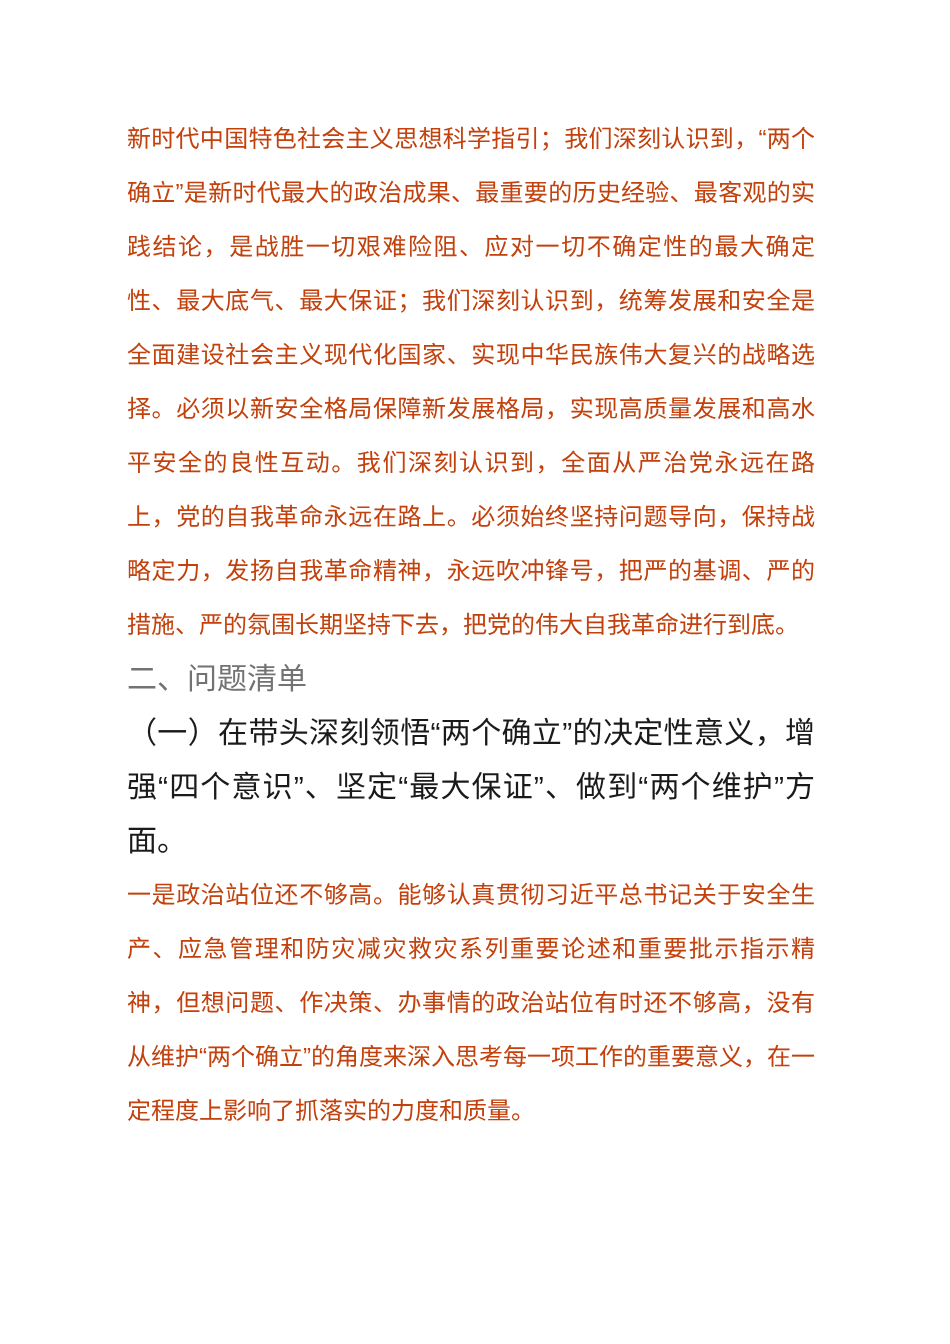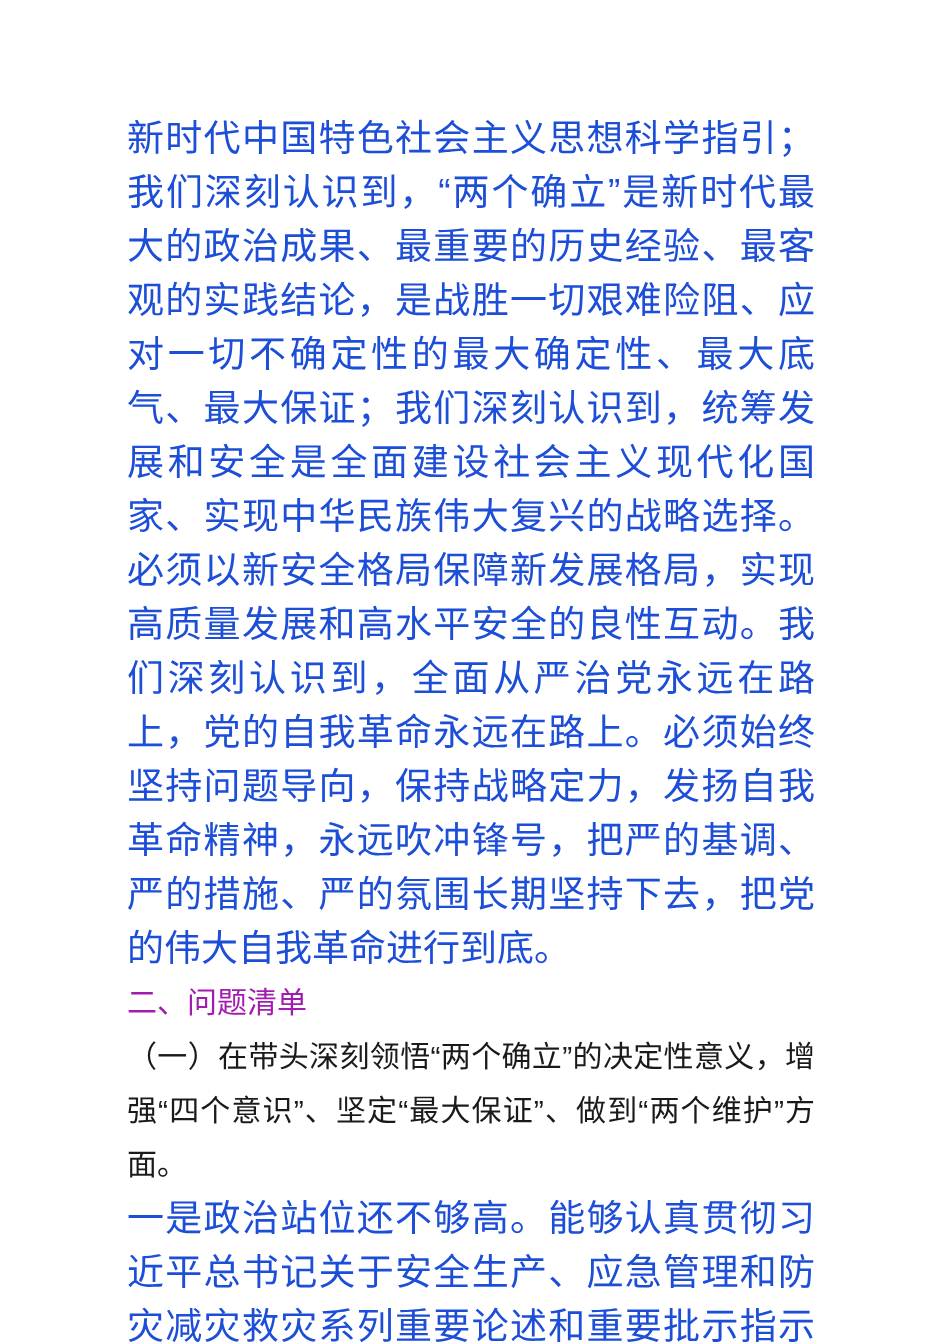--- a/index.html
+++ b/index.html
@@ -26,39 +26,39 @@
 
   .doc-body {
     position: absolute;
     left: 127px;
     top: 112px;
     width: 688px;
   }
 
   
   .para {
-    font-size: 37px;
+    font-size: 24px;
     line-height: 54px;
     text-align: justify;
     text-justify: inter-ideograph;
     letter-spacing: 0;
     margin: 0;
-    color: #1d4ed8;
+    color: #c2410c;
     word-break: break-all;
     overflow-wrap: break-word;
     text-indent: 0;
   }
 
   
   .heading {
     font-size: 30px;
     line-height: 54px;
     text-align: left;
     margin: 0;
-    color: #a21caf;
+    color: #737373;
     text-indent: 0;
   }
 
   
   .subsection {
     font-size: 30px;
     line-height: 54px;
     text-align: justify;
     text-justify: inter-ideograph;
     margin: 0;

